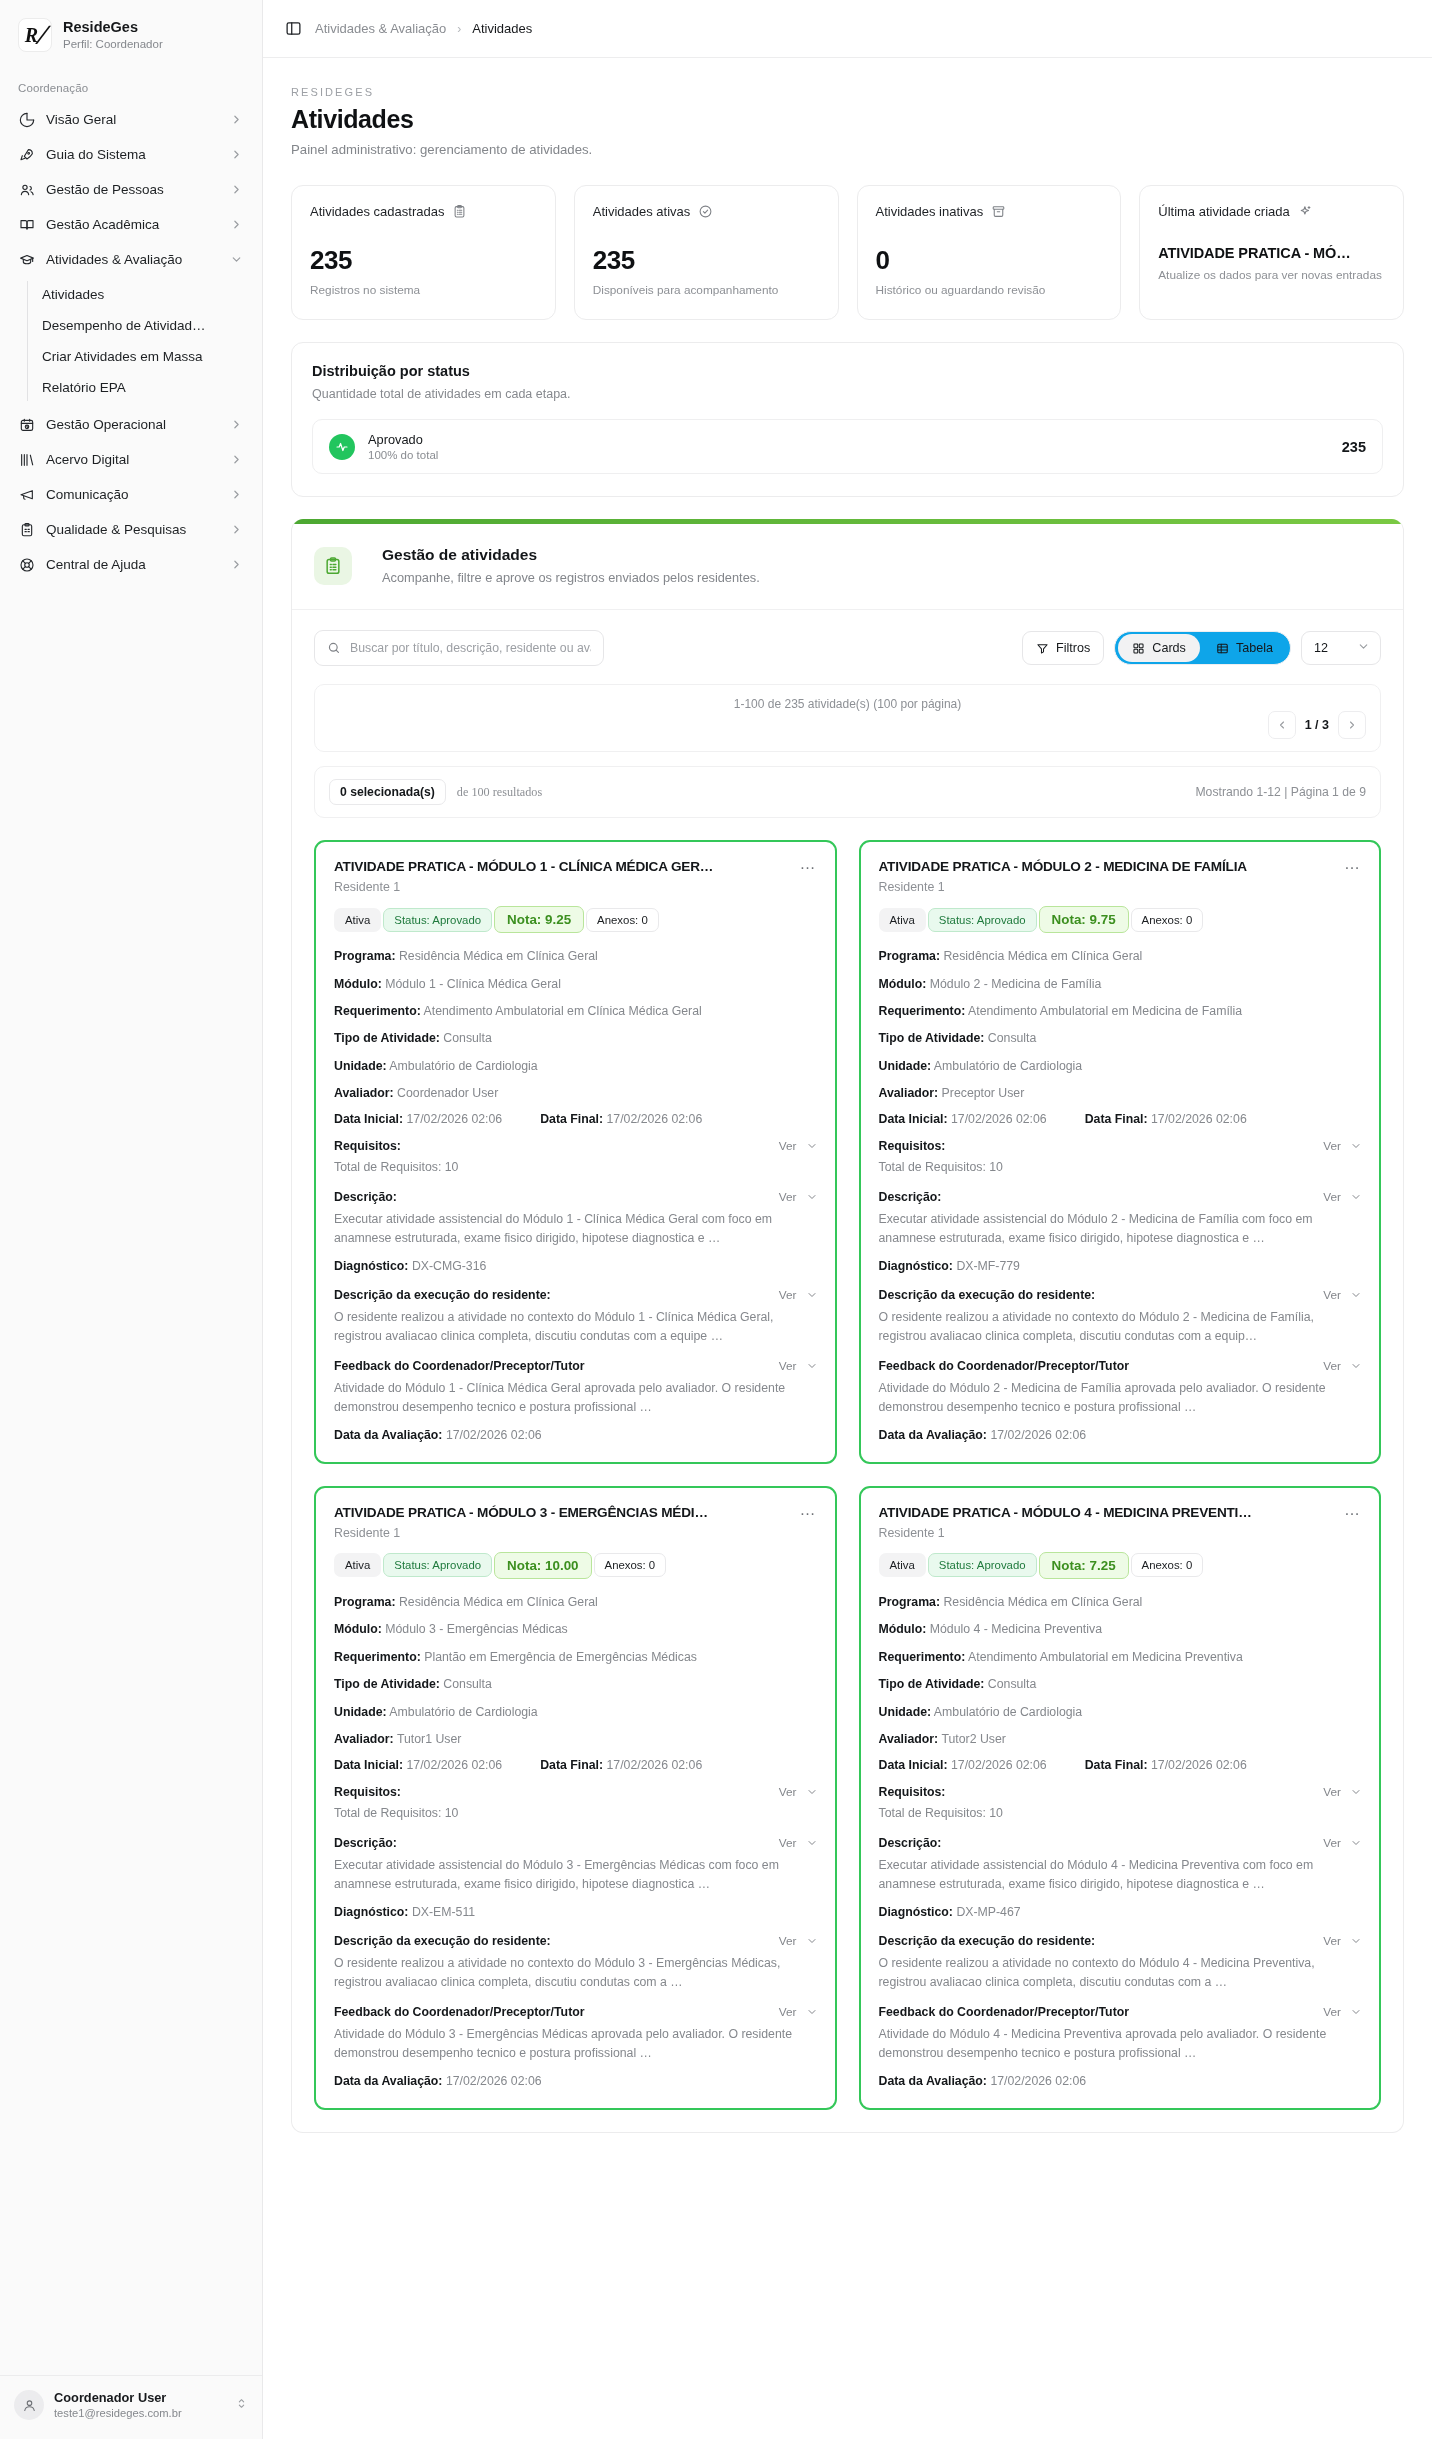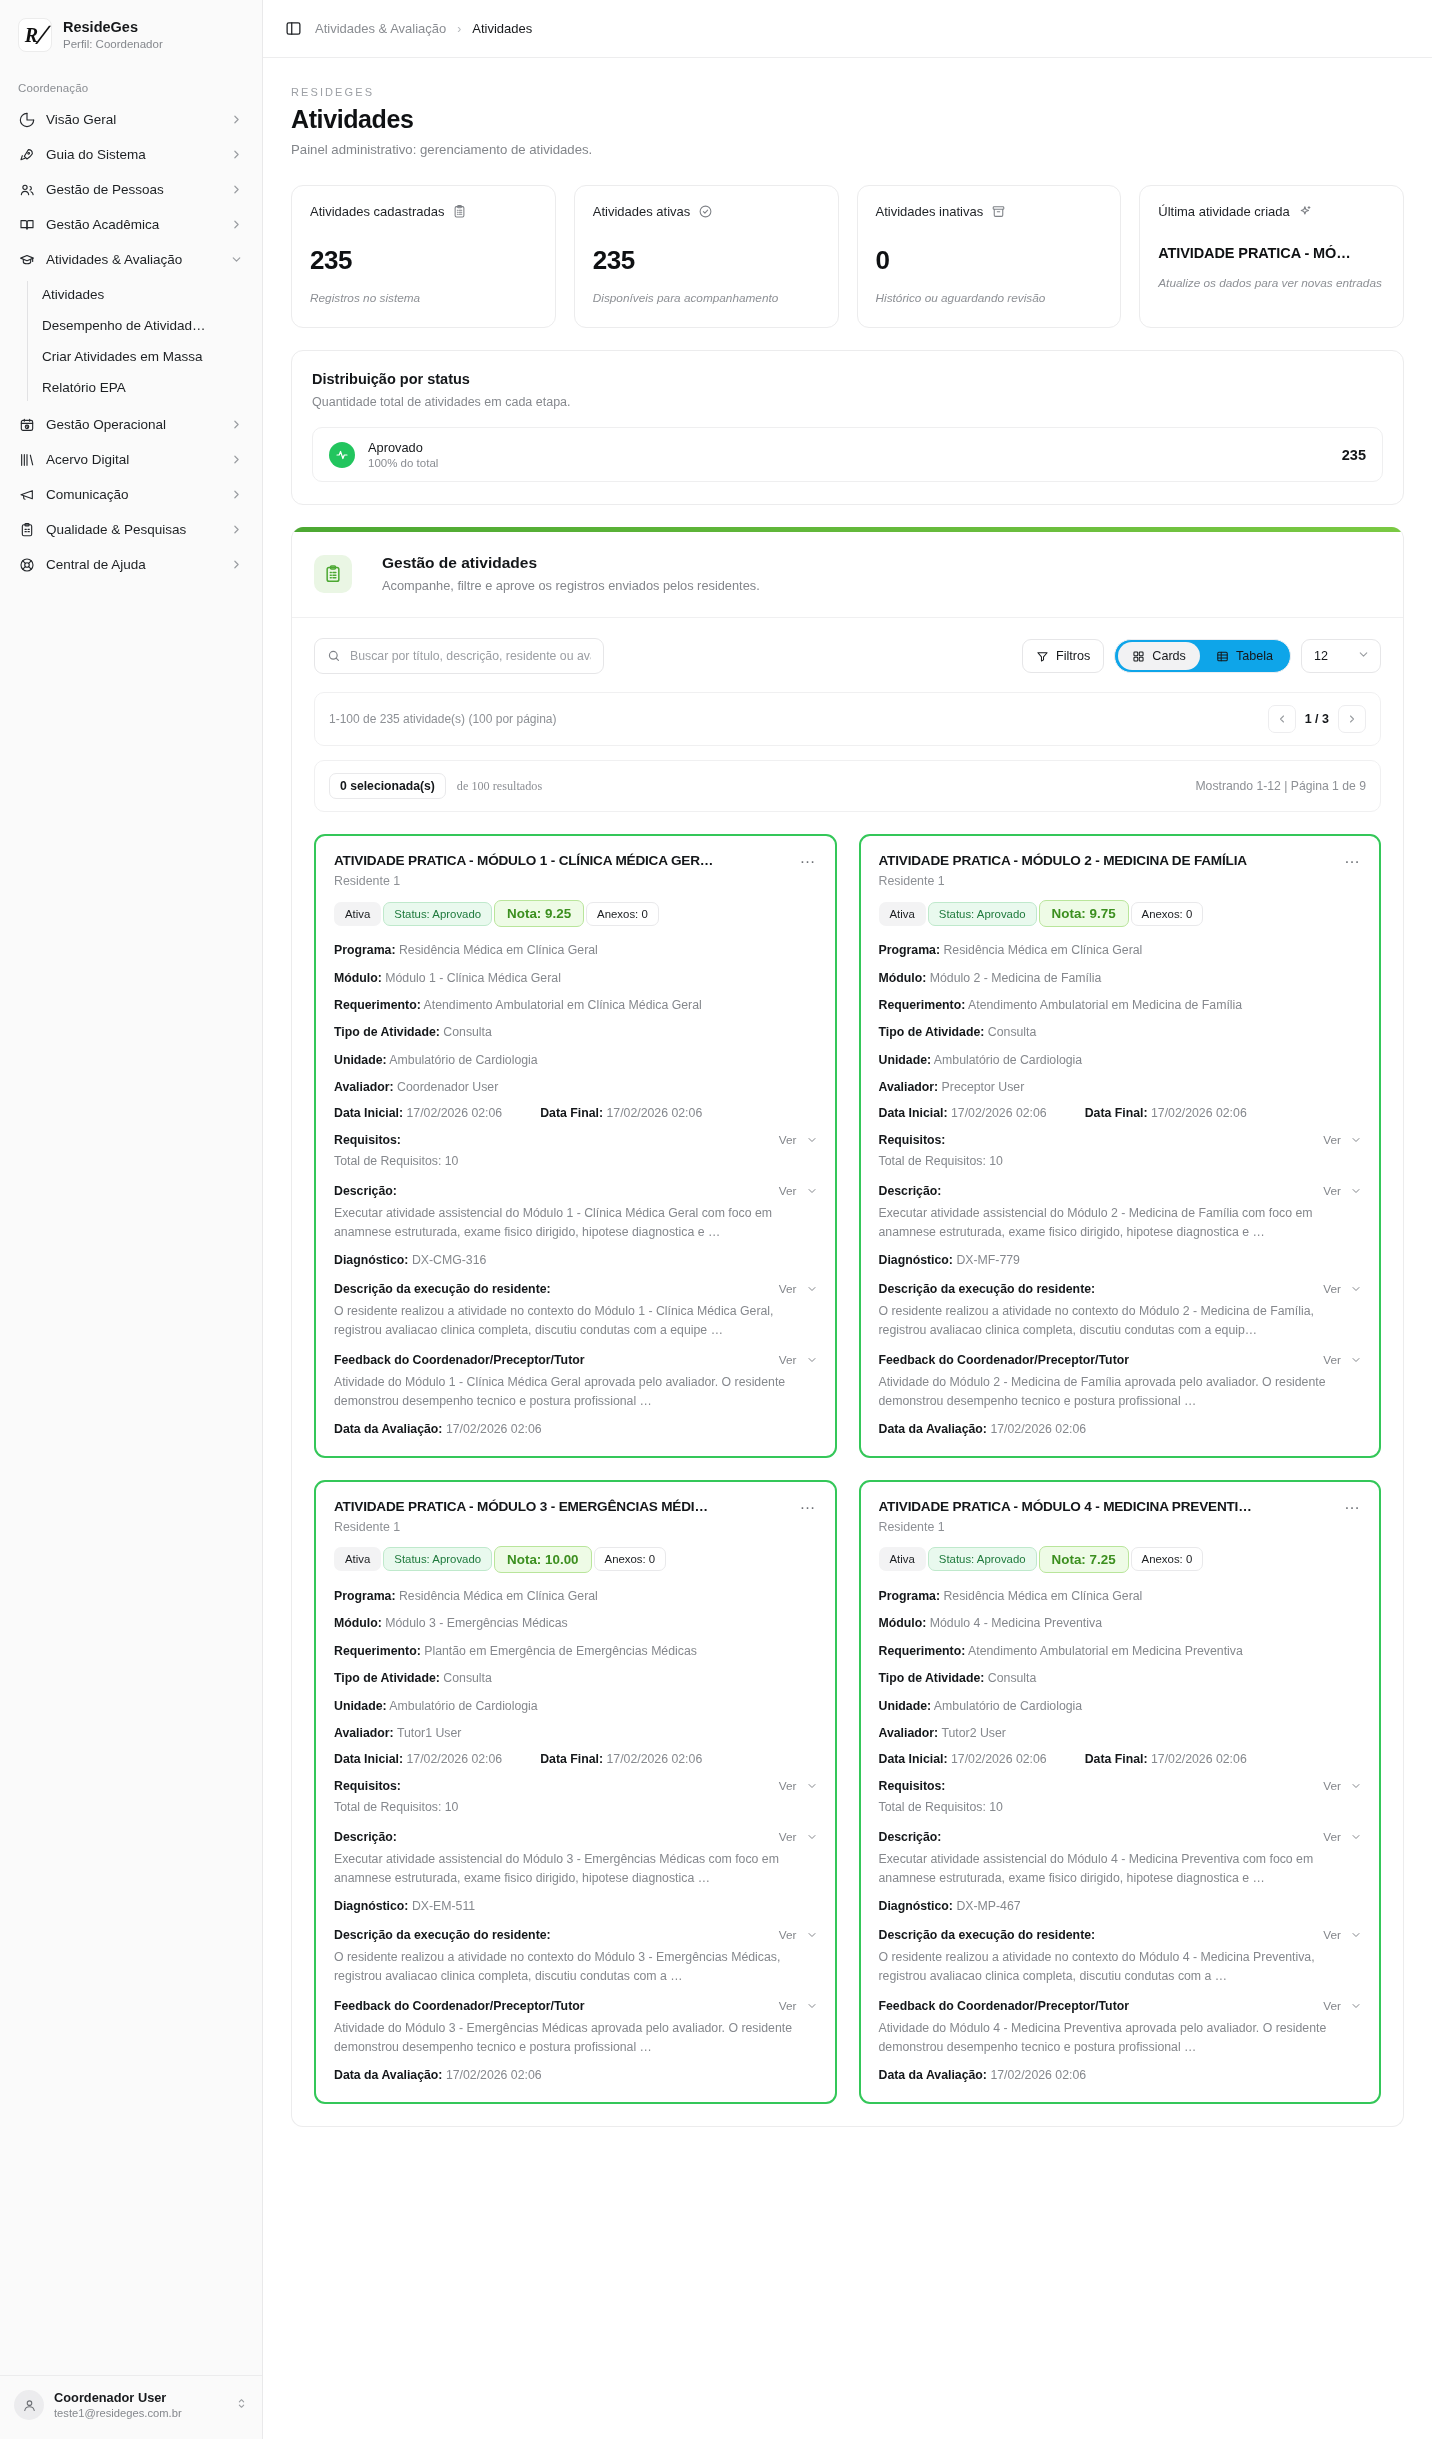--- a/index.html
+++ b/index.html
@@ -92,21 +92,21 @@
   .stat {
     border: 1px solid #ececed; border-radius: 12px; background: #fff;
     padding: 18px 18px 20px 18px; min-height: 110px;
     display: flex; flex-direction: column;
   }
   .stat-head { display: flex; align-items: flex-start; justify-content: flex-start; gap: 8px; }
   .stat-title { font-size: 13px; color: #1e2125; }
   .stat-ico { color: #7e8186; flex: 0 0 auto; }
   .stat-value { font-size: 26px; font-weight: 700; letter-spacing: -.5px; margin-top: 22px; color: #0f1113; }
   .stat-value.small { font-size: 14.5px; font-weight: 700; letter-spacing: -.1px; white-space: nowrap; overflow: hidden; text-overflow: ellipsis; }
-  .stat-foot { font-size: 11.8px; color: #8d9095; margin-top: 14px; line-height: 1.45; font-style: italic; }
+  .stat-foot { font-size: 11.8px; color: #8d9095; margin-top: 6px; line-height: 1.45; }
 
   
   .dist {
     margin-top: 22px; border: 1px solid #ececed; border-radius: 12px; padding: 20px 20px 22px 20px;
   }
   .dist-title { font-size: 14.5px; font-weight: 700; color: #14171a; }
   .dist-sub { font-size: 12.5px; color: #86898e; margin-top: 8px; }
   .dist-row {
     margin-top: 18px; border: 1px solid #efeff0; border-radius: 10px;
     padding: 12px 16px; display: flex; align-items: center; gap: 13px;
@@ -161,21 +161,21 @@
   .seg.active { background: #f2f2f3; }
   .select {
     height: 34px; width: 80px; border: 1px solid #e6e6e8; border-radius: 9px; background: #fff;
     display: inline-flex; align-items: center; justify-content: space-between; padding: 0 10px 0 12px;
     font-size: 12.6px; color: #15181b; cursor: pointer;
   }
   .select .chev { color: #9a9da1; }
 
   .pagebar {
     margin: 4px 22px 0 22px; border: 1px solid #f0f0f1; border-radius: 10px;
-    padding: 12px 14px; display: flex; align-items: center;
+    padding: 12px 14px; display: flex; align-items: center; flex-direction: column;
   }
   .pagebar-text { font-size: 12px; color: #8d9095; }
   .pager { margin-left: auto; display: flex; align-items: center; gap: 9px; }
   .pg-btn {
     width: 28px; height: 28px; border: 1px solid #ededef; border-radius: 7px; background: #fff;
     display: inline-flex; align-items: center; justify-content: center; color: #9a9da1; cursor: pointer;
   }
   .pg-label { font-size: 12.5px; font-weight: 700; color: #14171a; }
 
   .resultbar {

